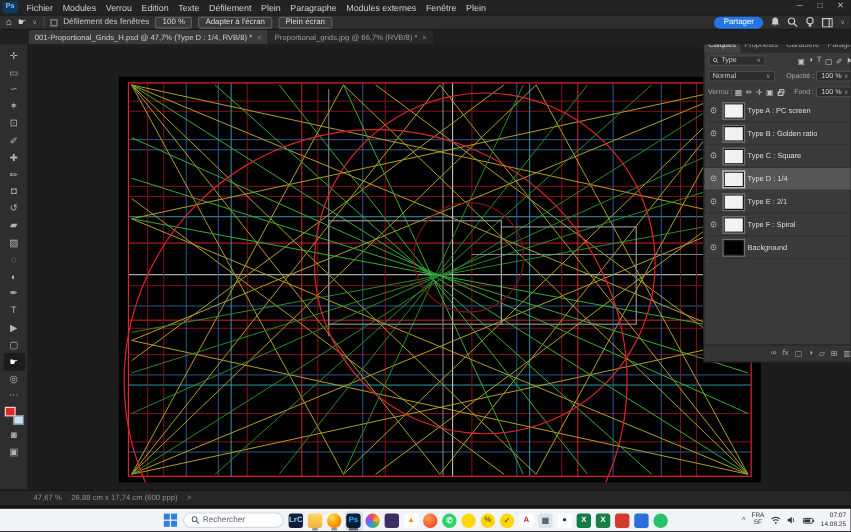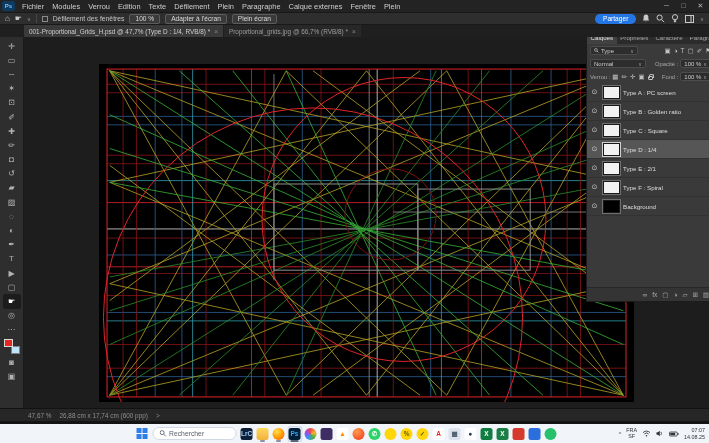--- a/index.html
+++ b/index.html
@@ -117,21 +117,21 @@
     <div class="ps-logo">Ps</div>
     <div style="display:flex">
         <span class="menu-item">Fichier</span>
         <span class="menu-item">Modules</span>
         <span class="menu-item">Verrou</span>
         <span class="menu-item">Edition</span>
         <span class="menu-item">Texte</span>
         <span class="menu-item">Défilement</span>
         <span class="menu-item">Plein</span>
         <span class="menu-item">Paragraphe</span>
-        <span class="menu-item">Calque externes</span>
+        <span class="menu-item">Modules externes</span>
         <span class="menu-item">Fenêtre</span>
         <span class="menu-item">Plein</span>
       </div>
     <div class="wincontrols">
       <span class="wc">─</span>
       <span class="wc">□</span>
       <span class="wc">✕</span>
     </div>
   </div>
 

